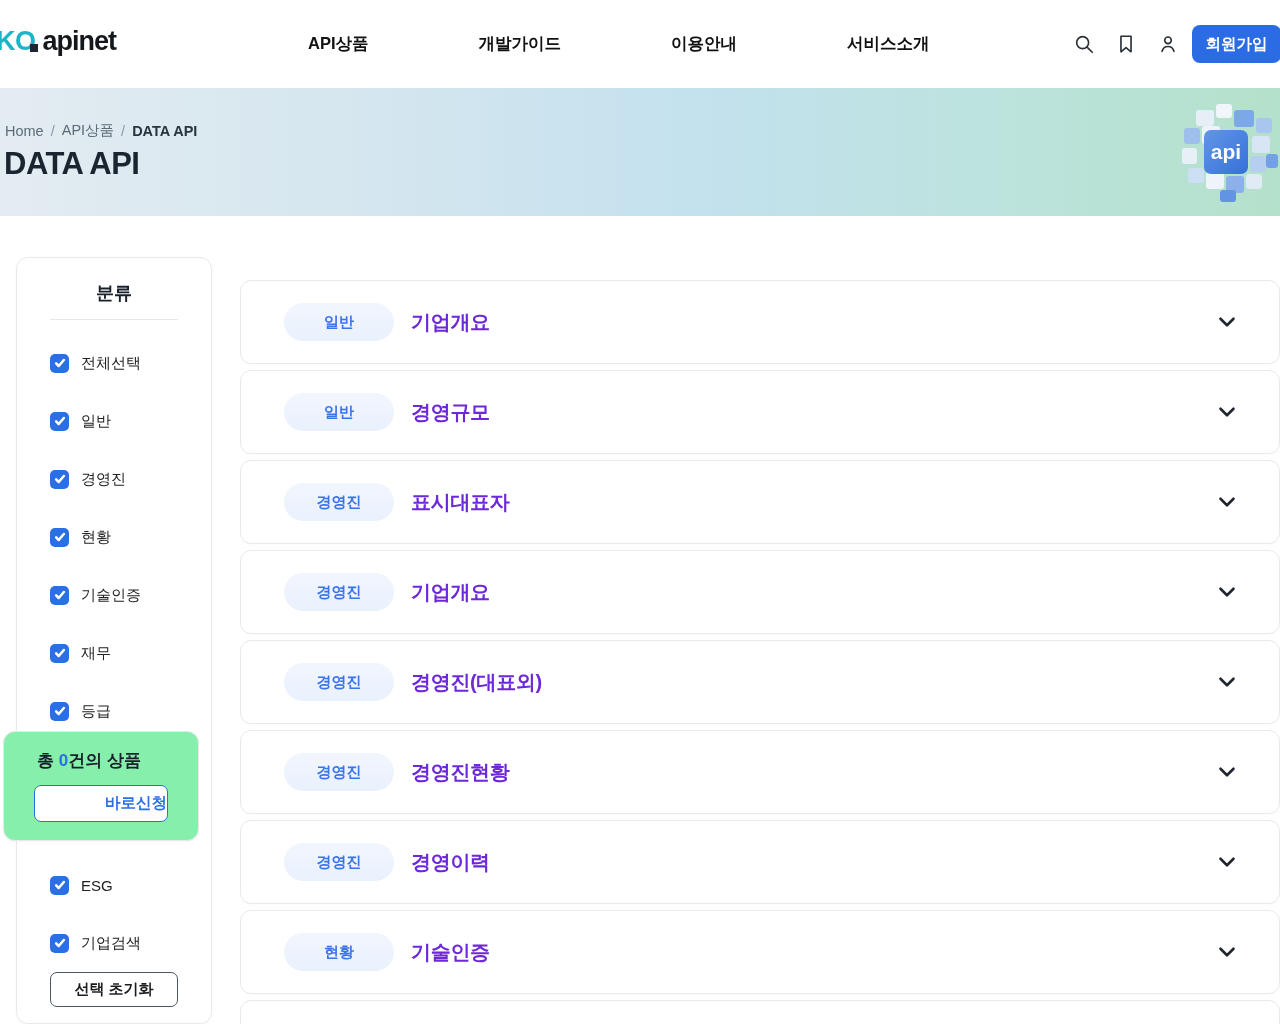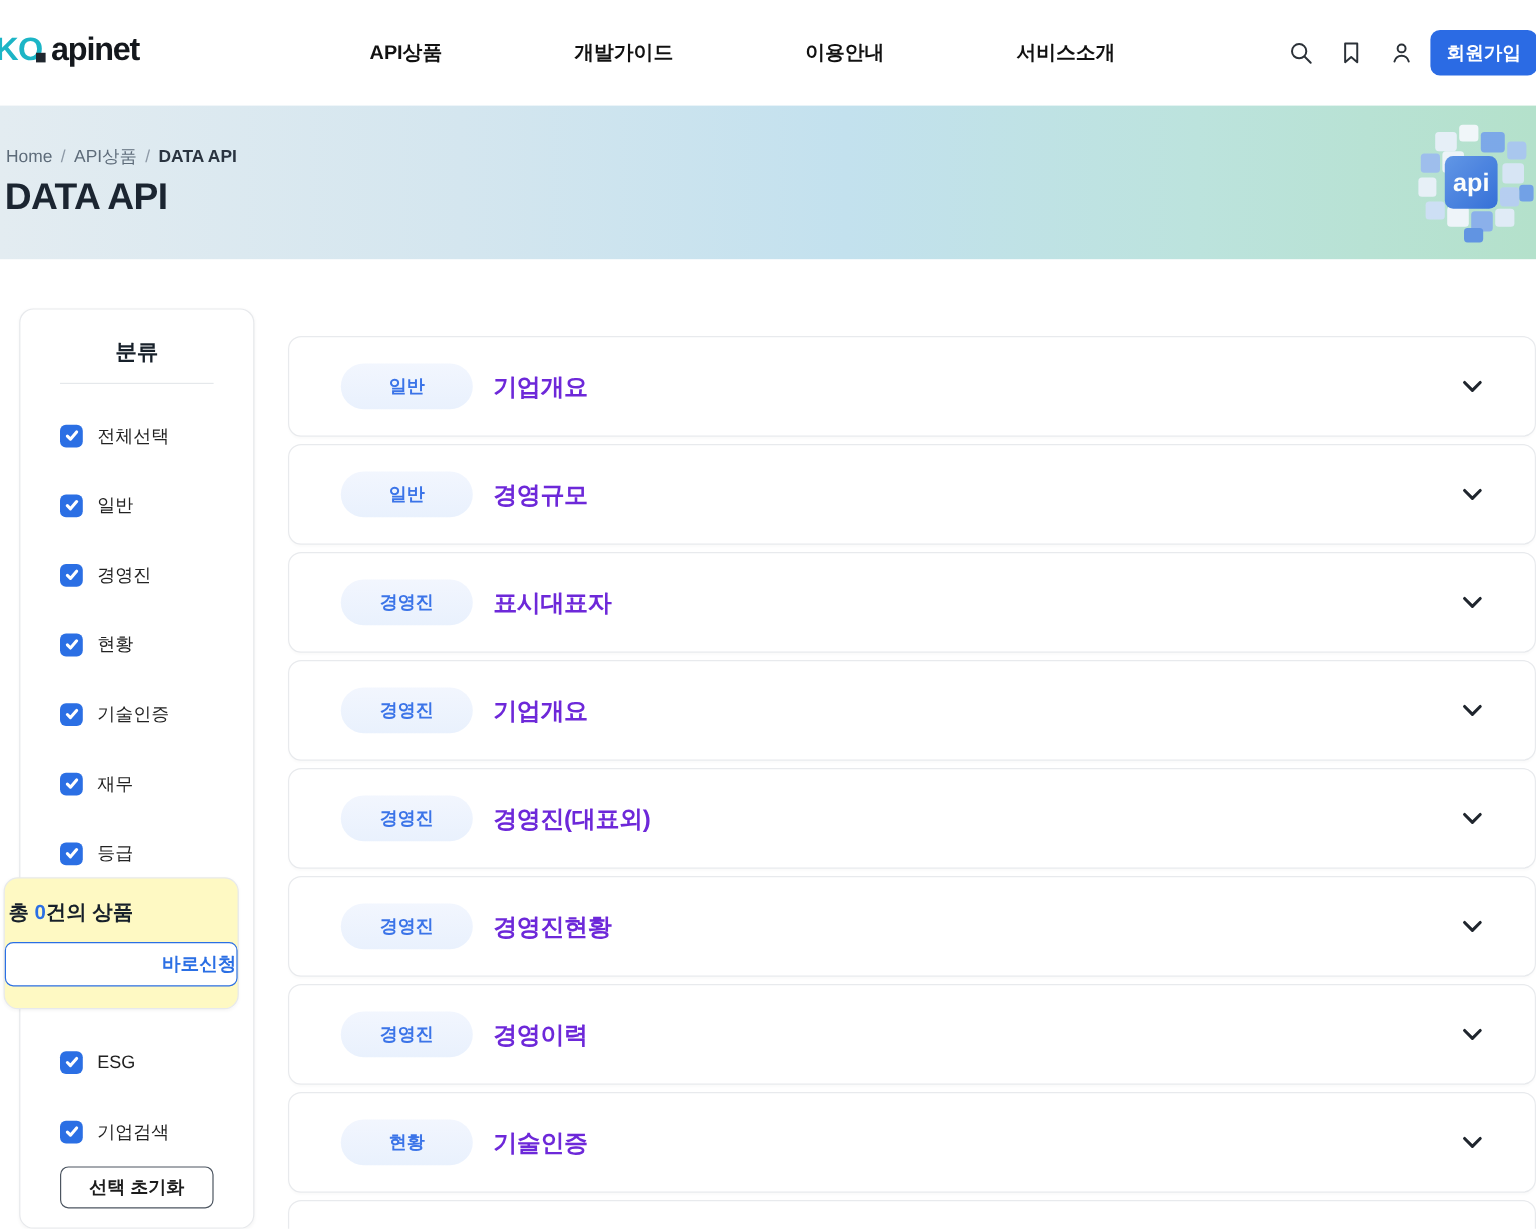--- a/index.html
+++ b/index.html
@@ -45,23 +45,23 @@
   .filter-item { display:flex; align-items:center; gap:12px; height:30px; cursor:pointer;margin-top:28px; }
   .checkbox { width:19px; height:19px; border-radius:5px; background:#2b6fe4;
     display:flex; align-items:center; justify-content:center; flex:none; }
   .checkbox svg { width:12px; height:12px; stroke:#fff; stroke-width:3; fill:none;
     stroke-linecap:round; stroke-linejoin:round; }
   .filter-label { font-size:15px; color:#222; }
   .reset-btn { display:block; width:100%; height:35px; margin-top:14px; background:#fff;
     border:1px solid #4c5560; border-radius:7px; font-size:15px; font-weight:600;
     color:#1c1c1c; font-family:inherit; cursor:pointer; }
 
-  .cart-card { position:absolute; left:3px; top:731px; width:196px; background:#fef9c3;
+  .cart-card { position:absolute; left:3px; top:731px; width:196px; background:#86efac;
     border:1px solid #e7e9ec; border-radius:12px; box-shadow:0 1px 3px rgba(0,0,0,0.04);
-    padding:17px 0 18px; }
+    padding:17px 30px 18px; }
   .cart-count { font-size:17px; font-weight:800; color:#17202a; padding-left:3px; }
   .apply-btn { display:block; width:100%; height:37px; margin-top:13px; background:#fff;
     border:1.5px solid #2b6fe4; border-radius:7px; font-size:15.5px; font-weight:700;
     font-family:inherit; cursor:pointer;text-align:right; }
 
   
   .main { position:absolute; left:240px; top:261px; width:1040px; }
   .total-line { font-size:16.5px; font-weight:700; color:#1c242e; }
   .count-blue { font-weight:800; }
   .cards { margin-top:19px; display:flex; flex-direction:column; gap:6px; }

